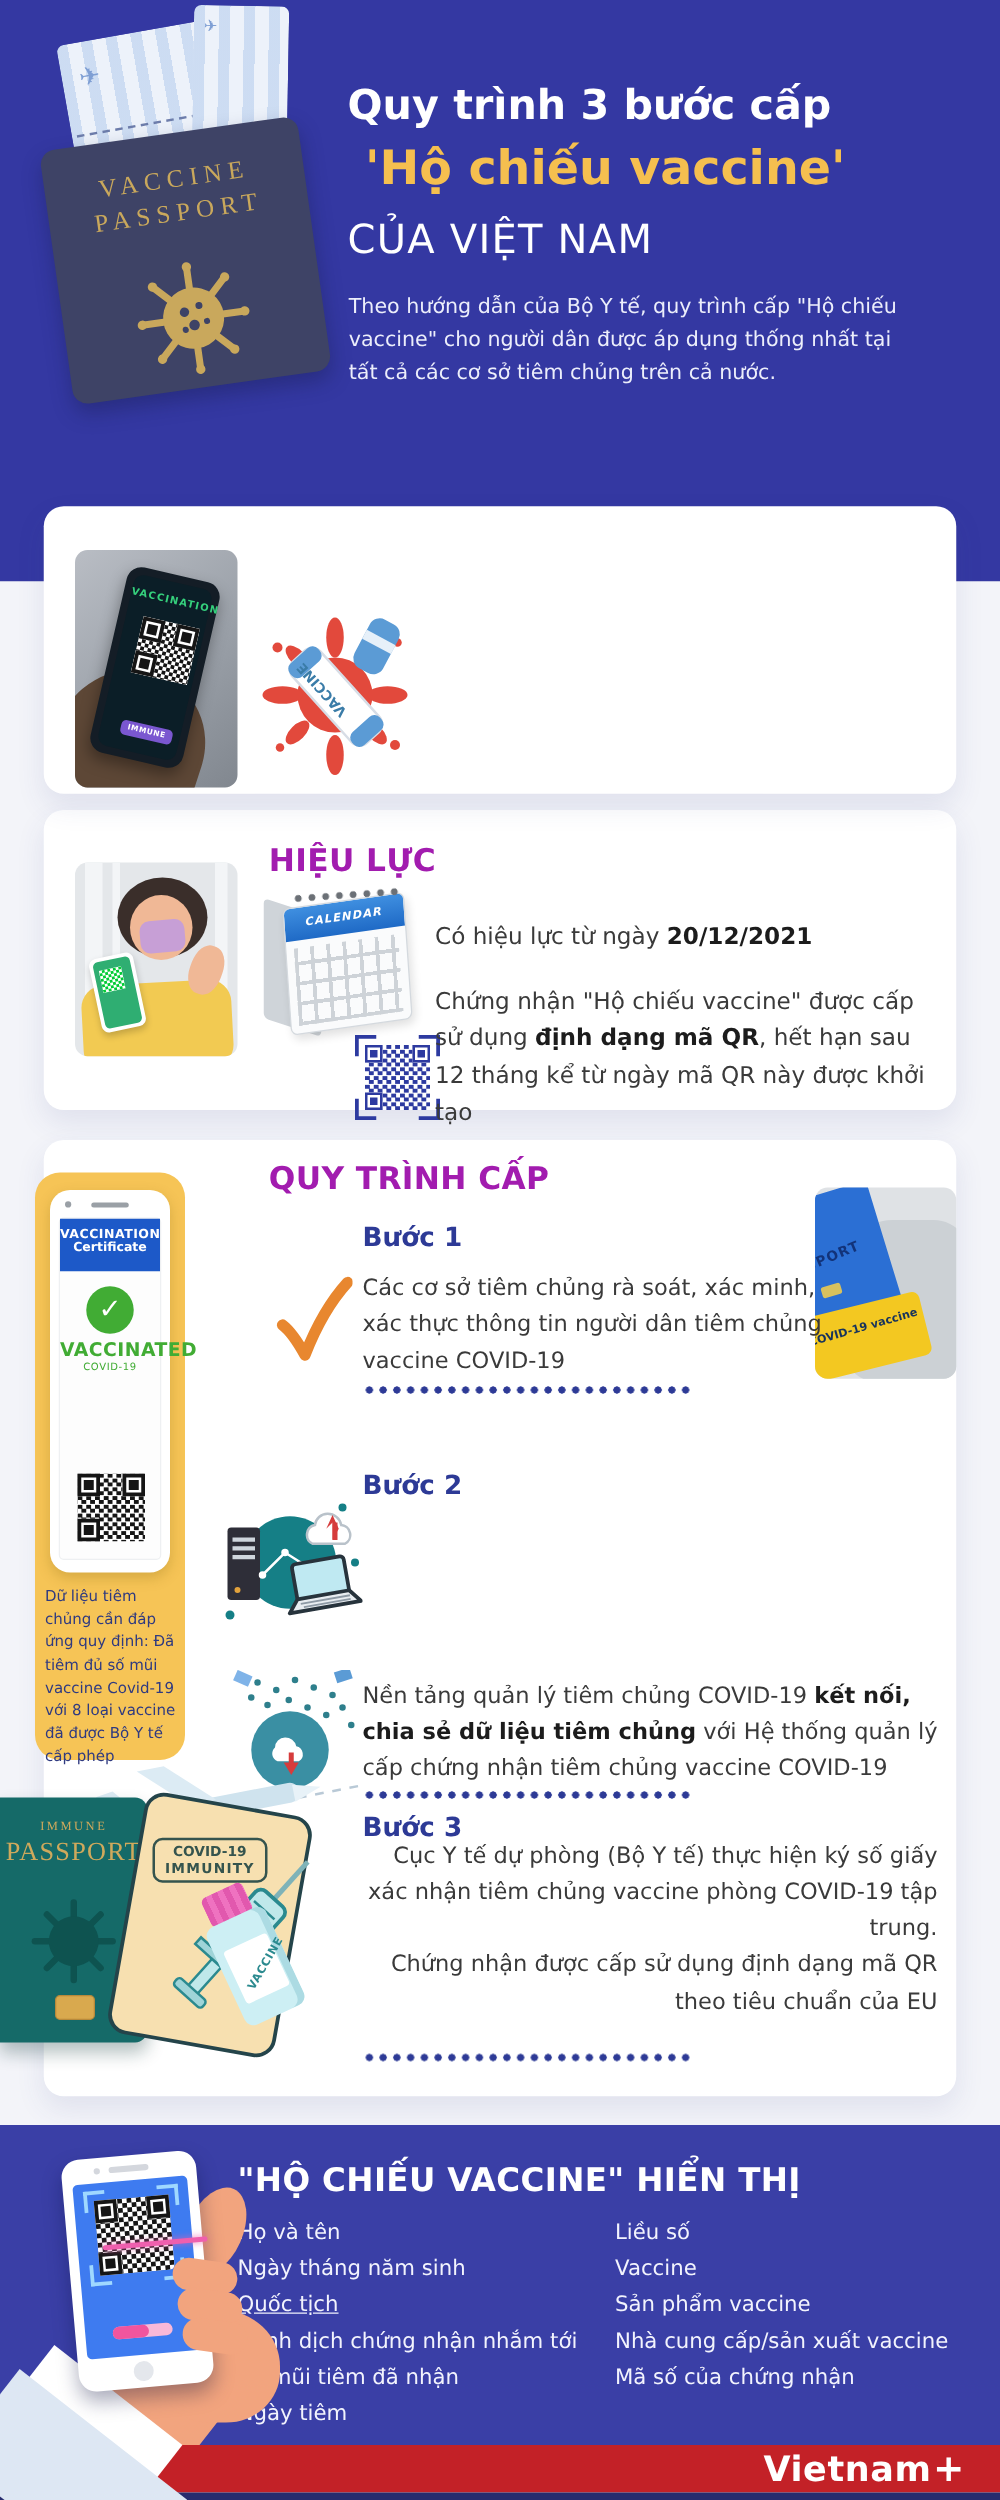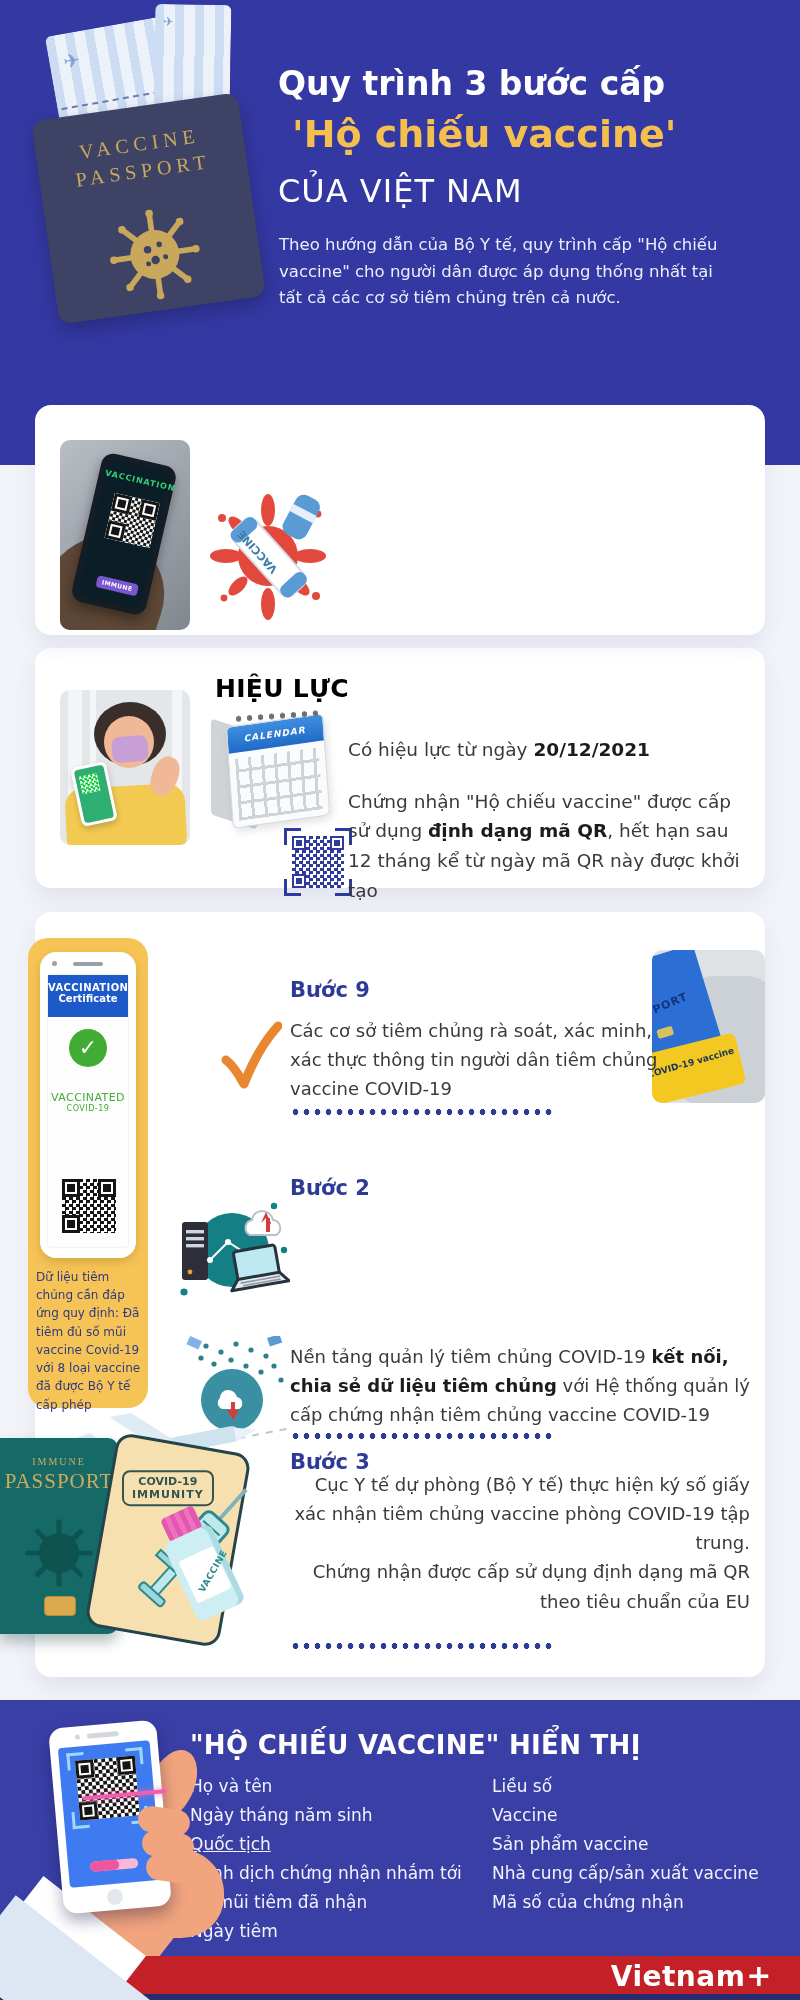--- a/index.html
+++ b/index.html
@@ -25,21 +25,21 @@
   .hp-line{font-family:"Liberation Serif","DejaVu Serif",serif;color:#c9a85c;letter-spacing:5px;font-size:20px;}
   .hp-l1{margin-top:26px;} .hp-l2{margin-top:4px;}
   .hp-virus{position:absolute;left:57px;top:102px;width:94px;height:94px;}
 
   
   .card{position:absolute;left:35px;width:730px;background:#ffffff;border-radius:16px;
         box-shadow:0 10px 22px rgba(60,70,140,.10);}
   .card1{top:405px;height:230px;z-index:2;}
   .card2{top:648px;height:240px;}
   .card3{top:912px;height:765px;}
-  .c-head{position:absolute;font-size:25px;font-weight:800;color:#000000;line-height:1.32;letter-spacing:.3px;}
+  .c-head{position:absolute;font-size:25px;font-weight:800;color:#a21caf;line-height:1.32;letter-spacing:.3px;}
   .body-t{position:absolute;font-size:18.5px;color:#3a3a3a;line-height:1.62;}
   .body-t b{color:#1c1c1c;}
 
   
   .photo1{position:absolute;left:60px;top:440px;width:130px;height:190px;border-radius:10px;overflow:hidden;
           background:linear-gradient(140deg,#b9bdc4 0%,#9aa0a8 55%,#81878f 100%);z-index:3;}
   .p1-hand{position:absolute;left:-18px;top:96px;width:120px;height:130px;background:#5d4736;border-radius:50% 45% 40% 50%;transform:rotate(18deg);}
   .p1-phone{position:absolute;left:26px;top:18px;width:76px;height:152px;background:#141d26;border-radius:12px;transform:rotate(13deg);
             box-shadow:0 6px 12px rgba(0,0,0,.35);}
   .p1-scr{position:absolute;inset:6px;background:#0b1e27;border-radius:8px;text-align:center;}
@@ -109,21 +109,21 @@
 
   .ypanel{position:absolute;left:28px;top:938px;width:120px;height:470px;background:#f6c456;border-radius:20px;z-index:3;}
   .mock{position:absolute;left:12px;top:14px;width:96px;height:306px;background:#ffffff;border-radius:16px;box-shadow:0 4px 10px rgba(120,90,10,.25);}
   .mock-cam{position:absolute;left:12px;top:9px;width:5px;height:5px;border-radius:50%;background:#9aa0a6;}
   .mock-spk{position:absolute;left:33px;top:10px;width:30px;height:4px;border-radius:2px;background:#9aa0a6;}
   .mock-scr{position:absolute;left:7px;top:22px;right:7px;bottom:10px;background:#fdfdfd;border:1px solid #eef0f2;border-radius:4px;text-align:center;}
   .mock-band{margin:0;height:42px;background:#1d59c8;color:#fff;}
   .mock-b1{padding-top:7px;font-size:10px;font-weight:700;letter-spacing:.4px;}
   .mock-b2{font-size:10px;font-weight:600;}
   .mock-chk{margin:12px auto 0;width:38px;height:38px;border-radius:50%;background:#41ac34;color:#fff;font-size:22px;line-height:38px;font-weight:700;}
-  .mock-st{margin-top:24px;font-size:11px;font-weight:400;color:#41ac34;letter-spacing:.4px;}
+  .mock-st{margin-top:4px;font-size:15px;font-weight:700;color:#41ac34;letter-spacing:.4px;}
   .mock-sub{font-size:8px;color:#41ac34;letter-spacing:.5px;}
   .mock-qr{position:absolute;left:14px;bottom:14px;width:54px;height:54px;--qs:7px;}
   .ynote{position:absolute;left:8px;top:330px;width:106px;font-size:12px;line-height:1.52;color:#2f3a80;font-weight:500;}
 
   .chk-svg{position:absolute;left:220px;top:1020px;width:62px;height:74px;z-index:3;}
   .icon2{position:absolute;left:170px;top:1194px;width:120px;height:114px;}
   .icon2b{position:absolute;left:176px;top:1336px;width:114px;height:104px;}
 
   
   .collage{position:absolute;left:0;top:1398px;width:330px;height:290px;z-index:4;}
@@ -317,20 +317,21 @@
     <div class="brkt b-tr" style="border-color:#2d3aa0;"></div>
     <div class="brkt b-bl" style="border-color:#2d3aa0;"></div>
     <div class="brkt b-br" style="border-color:#2d3aa0;"></div>
   </div>
 
   <p class="body-t" style="left:348px;top:716px;width:400px;"><span>Có hiệu lực từ ngày </span><b>20/12/2021</b></p>
   <p class="body-t" style="left:348px;top:768px;width:400px;"><span>Chứng nhận "Hộ chiếu vaccine" được cấp sử dụng </span><b>định dạng mã QR</b><span>, hết hạn sau 12 tháng kể từ ngày mã QR này được khởi tạo</span></p>
 
   <div class="card card3"></div>
 
+  <div class="c-head" style="left:215px;top:926px;">QUY TRÌNH CẤP</div>
 
   <div class="photo3">
     <div class="p3-shirt"></div>
     <div class="p3-pass">
       <div class="p3-pass-t">SPORT</div>
       <div class="p3-emb"></div>
     </div>
     <div class="p3-card">
       <div class="p3-card-t">COVID-19 vaccine</div>
     </div>
@@ -351,21 +352,21 @@
         <div class="qr mock-qr">
             <i class="tl"></i>
             <i class="tr"></i>
             <i class="bl"></i>
           </div>
       </div>
     </div>
     <div class="ynote">Dữ liệu tiêm chủng cần đáp ứng quy định: Đã tiêm đủ số mũi vaccine Covid-19 với 8 loại vaccine đã được Bộ Y tế cấp phép</div>
   </div>
 
-  <div class="step-label" style="left:290px;top:978px;">Bước 9</div>
+  <div class="step-label" style="left:290px;top:978px;">Bước 1</div>
   <svg class="chk-svg" viewBox="0 0 62 74">
     <path d="M6 40 Q14 46 24 64 Q38 28 58 6" stroke="#e8872f" stroke-width="9" fill="none" stroke-linecap="round" stroke-linejoin="round"></path>
   </svg>
   <p class="step-t" style="left:290px;top:998px;width:375px;"><span>Các cơ sở tiêm chủng rà soát, xác minh, xác thực thông tin người dân tiêm chủng vaccine COVID-19</span></p>
   <div class="dots" style="left:290px;top:1108px;"></div>
 
   <div class="step-label" style="left:290px;top:1176px;text-align:center;">Bước 2</div>
   <svg class="icon2" viewBox="0 0 120 114">
     <circle cx="62" cy="56" r="37" fill="#157f86"></circle>
     <g fill="#157f86">

